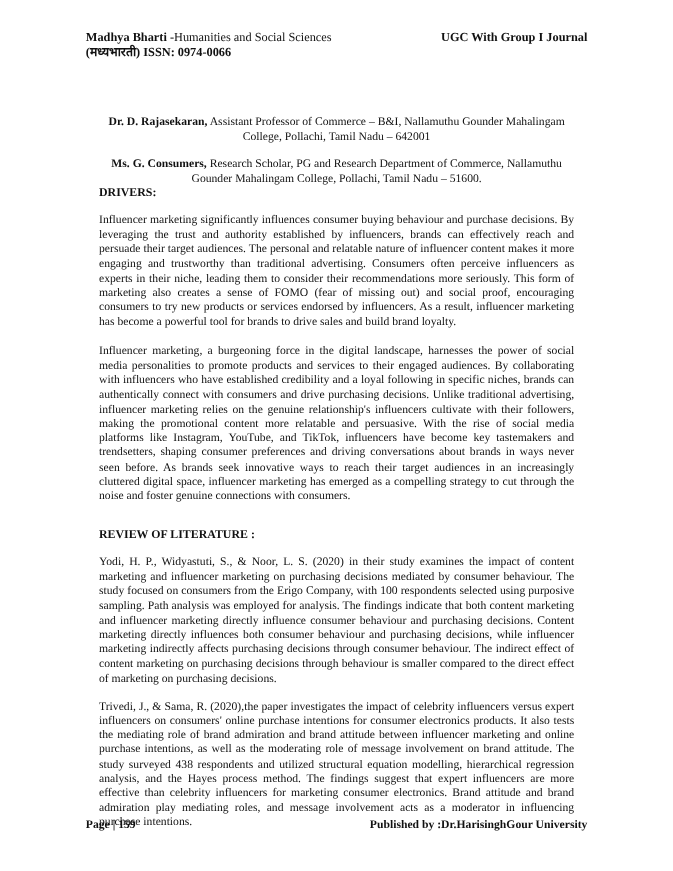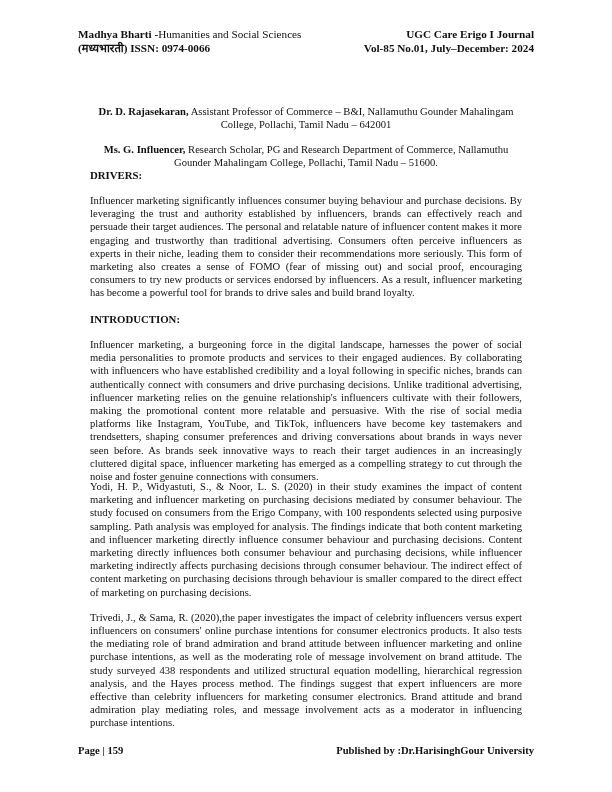--- a/index.html
+++ b/index.html
@@ -25,44 +25,43 @@
   .footer { position: absolute; top: 745px; left: 78px; width: 456px; display: flex;
             justify-content: space-between; font-weight: bold; font-size: 10.6px; }
 </style>
 </head>
 <body>
 
 <div class="page">
 
   <div class="hdr-row" id="hdr1">
     <span><b>Madhya Bharti -</b><span>Humanities and Social Sciences</span></span>
-    <b>UGC Care Erigo I Journal</b>
+    <b>UGC With Group I Journal</b>
   </div>
   <div class="hdr-row" id="hdr2">
     <b><span>(मध्यभारती)</span> <span>ISSN: 0974-0066</span></b>
-    <b>Vol-85 No.01, July–December: 2024</b>
   </div>
 
 
   <div class="authors">
     <p><b>Dr. D. Rajasekaran,</b><span> Assistant Professor of Commerce – B&amp;I, Nallamuthu Gounder Mahalingam College, Pollachi, Tamil Nadu – 642001</span></p>
-    <p><b>Ms. G. Influencer,</b><span> Research Scholar, PG and Research Department of Commerce, Nallamuthu Gounder Mahalingam College, Pollachi, Tamil Nadu – 51600.</span></p>
+    <p><b>Ms. G. Consumers,</b><span> Research Scholar, PG and Research Department of Commerce, Nallamuthu Gounder Mahalingam College, Pollachi, Tamil Nadu – 51600.</span></p>
   </div>
 
   <div class="block" style="top:157px;">
     <p class="heading">DRIVERS:</p>
     <p>Influencer marketing significantly influences consumer buying behaviour and purchase decisions. By leveraging the trust and authority established by influencers, brands can effectively reach and persuade their target audiences. The personal and relatable nature of influencer content makes it more engaging and trustworthy than traditional advertising. Consumers often perceive influencers as experts in their niche, leading them to consider their recommendations more seriously. This form of marketing also creates a sense of FOMO (fear of missing out) and social proof, encouraging consumers to try new products or services endorsed by influencers. As a result, influencer marketing has become a powerful tool for brands to drive sales and build brand loyalty.</p>
   </div>
 
   <div class="block" style="top:301px;">
-    <p class="heading">INTRODUCTION:</p>
     <p>Influencer marketing, a burgeoning force in the digital landscape, harnesses the power of social media personalities to promote products and services to their engaged audiences. By collaborating with influencers who have established credibility and a loyal following in specific niches, brands can authentically connect with consumers and drive purchasing decisions. Unlike traditional advertising, influencer marketing relies on the genuine relationship's influencers cultivate with their followers, making the promotional content more relatable and persuasive. With the rise of social media platforms like Instagram, YouTube, and TikTok, influencers have become key tastemakers and trendsetters, shaping consumer preferences and driving conversations about brands in ways never seen before. As brands seek innovative ways to reach their target audiences in an increasingly cluttered digital space, influencer marketing has emerged as a compelling strategy to cut through the noise and foster genuine connections with consumers.</p>
   </div>
 
   <div class="block" style="top:468px;">
+    <p class="heading">REVIEW OF LITERATURE :</p>
     <p class="ref"><b>Yodi, H. P., Widyastuti, S., &amp; Noor, L. S. (2020)</b><span> in their study examines the impact of content marketing and influencer marketing on purchasing decisions mediated by consumer behaviour. The study focused on consumers from the Erigo Company, with 100 respondents selected using purposive sampling. Path analysis was employed for analysis. The findings indicate that both content marketing and influencer marketing directly influence consumer behaviour and purchasing decisions. Content marketing directly influences both consumer behaviour and purchasing decisions, while influencer marketing indirectly affects purchasing decisions through consumer behaviour. The indirect effect of content marketing on purchasing decisions through behaviour is smaller compared to the direct effect of marketing on purchasing decisions.</span></p>
     <p class="ref"><b>Trivedi, J., &amp; Sama, R. (2020),</b><span>the paper investigates the impact of celebrity influencers versus expert influencers on consumers' online purchase intentions for consumer electronics products. It also tests the mediating role of brand admiration and brand attitude between influencer marketing and online purchase intentions, as well as the moderating role of message involvement on brand attitude. The study surveyed 438 respondents and utilized structural equation modelling, hierarchical regression analysis, and the Hayes process method. The findings suggest that expert influencers are more effective than celebrity influencers for marketing consumer electronics. Brand attitude and brand admiration play mediating roles, and message involvement acts as a moderator in influencing purchase intentions.</span></p>
   </div>
 
   <div class="footer">
     <span>Page | 159</span>
     <span>Published by :Dr.HarisinghGour University</span>
   </div>
 </div>
 

